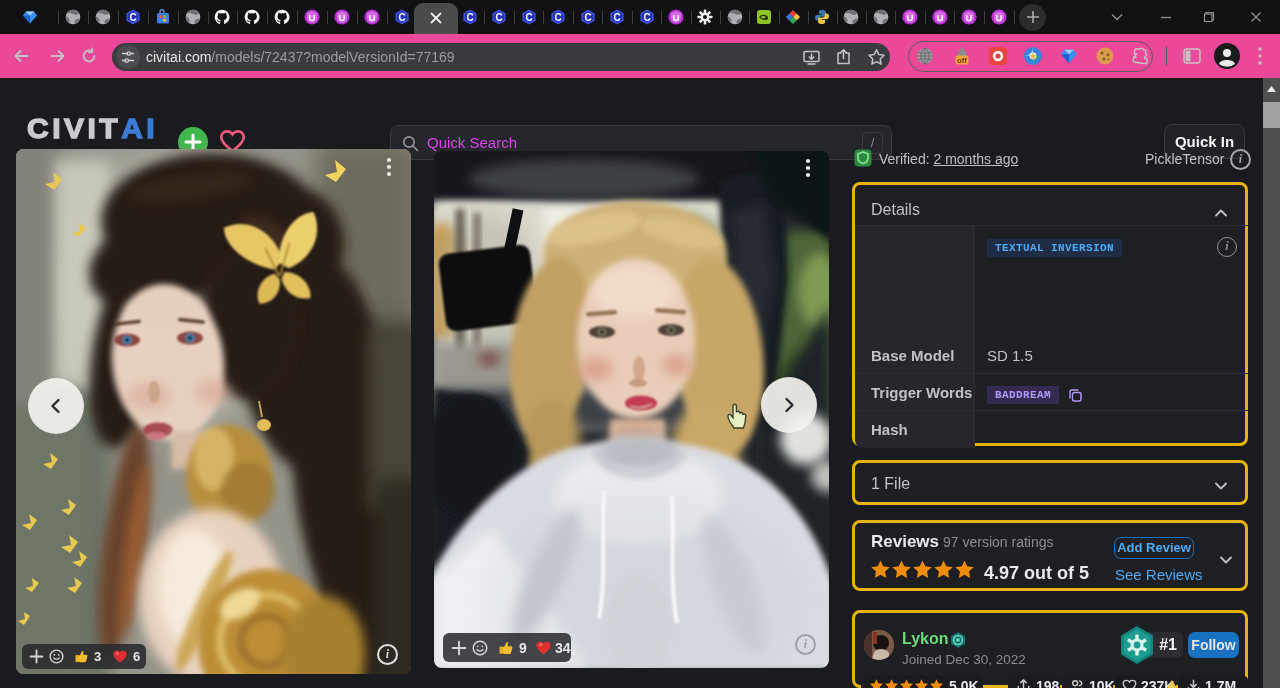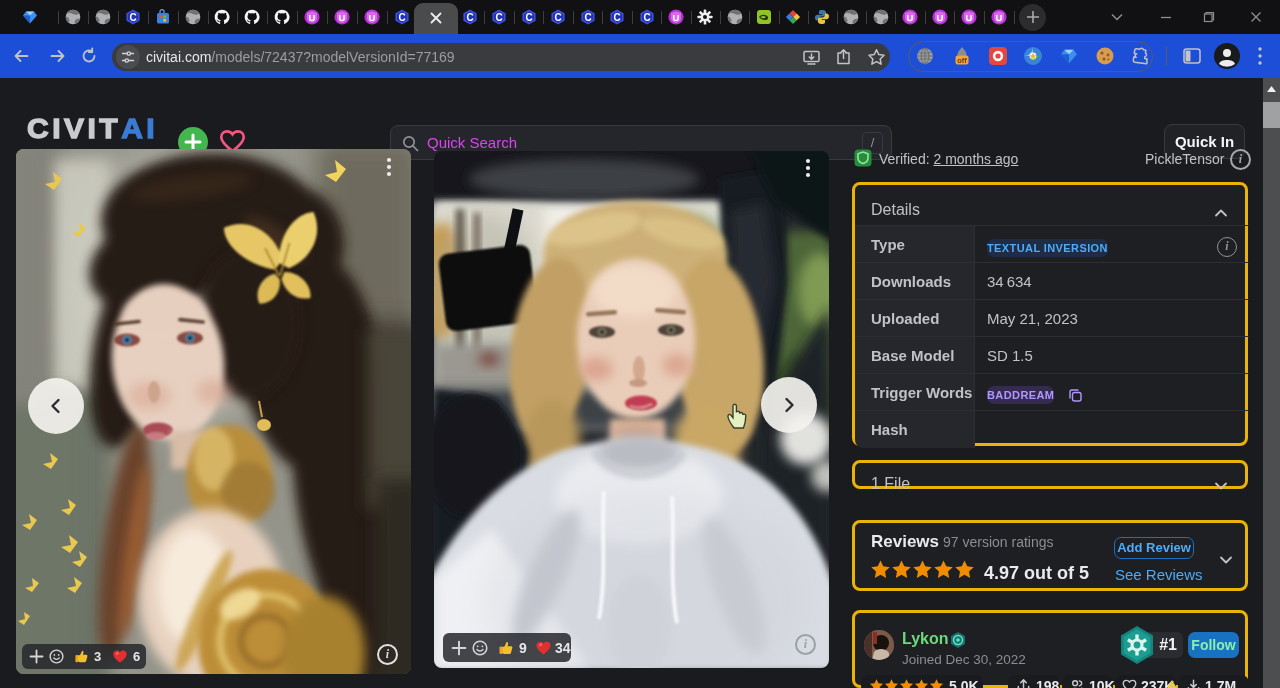--- a/index.html
+++ b/index.html
@@ -5,38 +5,38 @@
 * { margin:0; padding:0; box-sizing:border-box; }
 html,body { width:1280px; height:688px; overflow:hidden; background:#1a1b1e; font-family:"Liberation Sans", sans-serif; }
 
 #tabstrip { position:absolute; top:0; left:0; width:1280px; height:34px; background:#111113; }
 .tsep { position:absolute; top:11px; width:1px; height:13px; background:#3e3e40; }
 .fav { position:absolute; top:9px; width:16px; height:16px; }
 #activetab { position:absolute; left:414px; top:3px; width:44px; height:31px; background:#4a4b4d; border-radius:9px 9px 0 0; }
 .winctl { position:absolute; top:6px; color:#909092; font-size:13px; }
 #newtab { position:absolute; left:1019px; top:4px; width:27px; height:27px; border-radius:50%; background:#2c2c2e; color:#a8a8aa; font-size:19px; text-align:center; line-height:25px; }
 
-#toolbar { position:absolute; top:34px; left:0; width:1280px; height:44px; background:#1d4ed8; }
+#toolbar { position:absolute; top:34px; left:0; width:1280px; height:44px; background:#ec4899; }
 #omnibox { position:absolute; left:112px; top:9px; width:778px; height:28px; background:#3a3b3e; border-radius:14px; }
 .tbicon { position:absolute; color:#c5c6c8; }
 
 #page { position:absolute; top:78px; left:0; width:1280px; height:610px; background:#1a1b1e; }
 #hdr { position:absolute; top:0; left:12px; width:1280px; height:69px; background:#1a1b1e;margin-top:26px; }
 #logo { position:absolute; left:15px; top:10px; font-weight:700; font-size:30px; letter-spacing:3.5px; transform:scaleY(0.9); transform-origin:0 0; color:#c9cbcf; -webkit-text-stroke:1.4px #c9cbcf; }
 #logo b { color:#3a7bd5; -webkit-text-stroke:1.4px #3a7bd5; }
 #srch { position:absolute; left:378px; top:21px; width:502px; height:35px; background:#25262b; border:1px solid #373a40; border-radius:8px; }
 #signin { position:absolute; left:1152px; top:20px; width:81px; height:35px; background:#212226; border:1px solid #373a40; border-radius:8px; color:#f4f5f6; font-weight:700; font-size:15px; text-align:center; line-height:33px; }
 
 #img1 { position:absolute; left:16px; top:71px; width:395px; height:525px; border-radius:8px; overflow:hidden; }
 #img2 { position:absolute; left:434px; top:73px; width:395px; height:517px; border-radius:8px; overflow:hidden; }
 .navbtn { position:absolute; width:56px; height:56px; border-radius:50%; background:rgba(243,242,238,0.92); color:#24262a; text-align:center; line-height:56px; font-size:22px; font-weight:700; }
 .reactbar { position:absolute; background:rgba(38,39,43,0.85); border-radius:6px; color:#e6e7e9; }
 .infoc { position:absolute; width:21px; height:21px; border-radius:50%; border:2px solid #dfe0e2; color:#dfe0e2; text-align:center; font-size:12px; line-height:17px; font-weight:700; font-family:"Liberation Serif",serif; font-style:italic; text-shadow:0 0 2px rgba(0,0,0,.5); }
 .card { background:#1e1f23; border:3px solid #eab308; border-radius:8px; position:absolute; left:852px; width:396px; }
-.badge { display:inline-block; border-radius:7px; font-weight:700; font-size:11px; letter-spacing:.4px; padding:3px 0; }
+.badge { display:inline-block; border-radius:0; font-weight:700; font-size:11px; letter-spacing:.4px; padding:3px 8px;font-family:Liberation Mono, monospace; }
 .drow { position:absolute; left:0; width:394px; height:37px; border-bottom:1px solid #2c2e33; }
 .dlbl { position:absolute; left:16px; top:10px; font-size:15px; font-weight:600; color:#c1c2c5; }
 .dval { position:absolute; left:132px; top:10px; font-size:15px; color:#c1c2c5; }
 .spill { position:absolute; top:0; height:24px; background:#1a1b1e; border-radius:8px; color:#e9eaed; font-weight:700; font-size:14px; white-space:nowrap; }
 
 #sbar { position:absolute; left:1263px; top:78px; width:17px; height:610px; background:#4d4e50; }
 #sbthumb { position:absolute; left:1263px; top:102px; width:17px; height:26px; background:#a0a1a3; }
 </style>
 </head>
 <body>
@@ -393,52 +393,41 @@
   <span style="position:absolute;left:1145px;top:73px;font-size:14px;color:#c1c2c5">PickleTensor</span>
   <div class="infoc" style="left:1230px;top:71px;border-color:#a6a7ab;color:#a6a7ab;text-shadow:none">i</div>
 
   <div class="card" style="top:104px;height:264px">
     <div style="position:absolute;left:16px;top:16px;font-size:16px;color:#c1c2c5">Details</div>
     <svg style="position:absolute;right:16px;top:20px" width="16" height="16" viewBox="0 0 16 16">
         <path d="M3 10.5 L8 5.5 L13 10.5" stroke="#c1c2c5" stroke-width="1.8" fill="none" stroke-linecap="round" stroke-linejoin="round"></path>
       </svg>
     <div style="position:absolute;left:0;top:40px;width:394px;height:222px;border-top:1px solid #2c2e33">
       <div style="position:absolute;left:0;top:0;width:120px;height:222px;background:#26272c;border-right:1px solid #2c2e33;border-radius:0 0 0 8px"></div>
-      <div class="drow" style="top:0">
-          <span class="dlbl">Type</span>
-        </div>
-      <div class="drow" style="top:37px">
-          <span class="dlbl">Downloads</span>
-          <span class="dval">34 634</span>
-        </div>
-      <div class="drow" style="top:74px">
-          <span class="dlbl">Uploaded</span>
-          <span class="dval">May 21, 2023</span>
-        </div>
       <div class="drow" style="top:111px">
           <span class="dlbl">Base Model</span>
           <span class="dval">SD 1.5</span>
         </div>
       <div class="drow" style="top:185px;border-bottom:none">
           <span class="dlbl">Hash</span>
         </div>
       <div class="drow" style="top:148px">
           <span class="dlbl">Trigger Words</span>
         </div>
       <span class="badge" style="position:absolute;left:132px;top:13px;background:#1e2d45;color:#4dabf7">TEXTUAL INVERSION</span>
       <div class="infoc" style="left:362px;top:11px;border-color:#909296;color:#909296;border-width:1.5px;width:20px;height:20px;text-shadow:none">i</div>
       <span class="badge" style="position:absolute;left:132px;top:160px;background:#352a52;color:#b197fc">BADDREAM</span>
       <svg style="position:absolute;left:213px;top:162px" width="15" height="15" viewBox="0 0 15 15">
           <rect x="4.5" y="4.5" width="8.5" height="8.5" rx="2" stroke="#b197fc" stroke-width="1.4" fill="none"></rect>
           <path d="M10.5 2 H4 A2 2 0 002 4 V10.5" stroke="#b197fc" stroke-width="1.4" fill="none"></path>
         </svg>
     </div>
   </div>
 
-  <div class="card" style="top:382px;height:29px">
+  <div class="card" style="top:382px;height:45px">
     <div style="position:absolute;left:16px;top:12px;font-size:16px;color:#c1c2c5">1 File</div>
     <svg style="position:absolute;right:16px;top:15px" width="16" height="16" viewBox="0 0 16 16">
         <path d="M3 5.5 L8 10.5 L13 5.5" stroke="#c1c2c5" stroke-width="1.8" fill="none" stroke-linecap="round" stroke-linejoin="round"></path>
       </svg>
   </div>
 
   <div class="card" style="top:442px;height:71px">
     <span style="position:absolute;left:16px;top:9px;font-size:17px;font-weight:700;color:#e9eaed">Reviews</span>
     <span style="position:absolute;left:88px;top:11px;font-size:14px;color:#8a8d93">97 version ratings</span>
     <div style="position:absolute;left:259px;top:14px;width:80px;height:22px;border:1px solid #1971c2;border-radius:7px;color:#4dabf7;font-weight:700;font-size:13px;text-align:center;line-height:20px">Add Review</div>
@@ -484,21 +473,21 @@
         <g fill="#d8f5ee">
           <circle cx="18" cy="20" r="6.5"></circle>
           <g stroke="#d8f5ee" stroke-width="3.4">
             <path d="M18 9.5 V30.5"></path>
             <path d="M8.9 14.75 L27.1 25.25"></path>
             <path d="M27.1 14.75 L8.9 25.25"></path>
           </g>
         </g>
         <circle cx="18" cy="20" r="3.4" fill="#1d9d92"></circle>
       </svg>
-    <div style="position:absolute;left:333px;top:19px;width:51px;height:26px;background:#1971c2;border-radius:7px;color:#86efac;font-weight:700;font-size:14px;text-align:center;line-height:26px">Follow</div>
+    <div style="position:absolute;left:333px;top:19px;width:51px;height:26px;background:#1971c2;border-radius:7px;color:#e5e5e5;font-weight:700;font-size:14px;text-align:center;line-height:26px">Follow</div>
     <div style="position:absolute;left:0;top:62px;width:394px;height:16px">
 <div class="spill" style="left:6px;width:122px;padding:3px 0 0 8px"><svg width="15" height="15" viewBox="0 0 20 20" style="display:inline-block">
             <path d="M10 1.5 L12.6 7 L18.8 7.8 L14.3 12 L15.4 18 L10 15.1 L4.6 18 L5.7 12 L1.2 7.8 L7.4 7 Z" fill="#f08c00"></path>
           </svg><svg width="15" height="15" viewBox="0 0 20 20" style="display:inline-block">
             <path d="M10 1.5 L12.6 7 L18.8 7.8 L14.3 12 L15.4 18 L10 15.1 L4.6 18 L5.7 12 L1.2 7.8 L7.4 7 Z" fill="#f08c00"></path>
           </svg><svg width="15" height="15" viewBox="0 0 20 20" style="display:inline-block">
             <path d="M10 1.5 L12.6 7 L18.8 7.8 L14.3 12 L15.4 18 L10 15.1 L4.6 18 L5.7 12 L1.2 7.8 L7.4 7 Z" fill="#f08c00"></path>
           </svg><svg width="15" height="15" viewBox="0 0 20 20" style="display:inline-block">
             <path d="M10 1.5 L12.6 7 L18.8 7.8 L14.3 12 L15.4 18 L10 15.1 L4.6 18 L5.7 12 L1.2 7.8 L7.4 7 Z" fill="#f08c00"></path>
           </svg><svg width="15" height="15" viewBox="0 0 20 20" style="display:inline-block">

